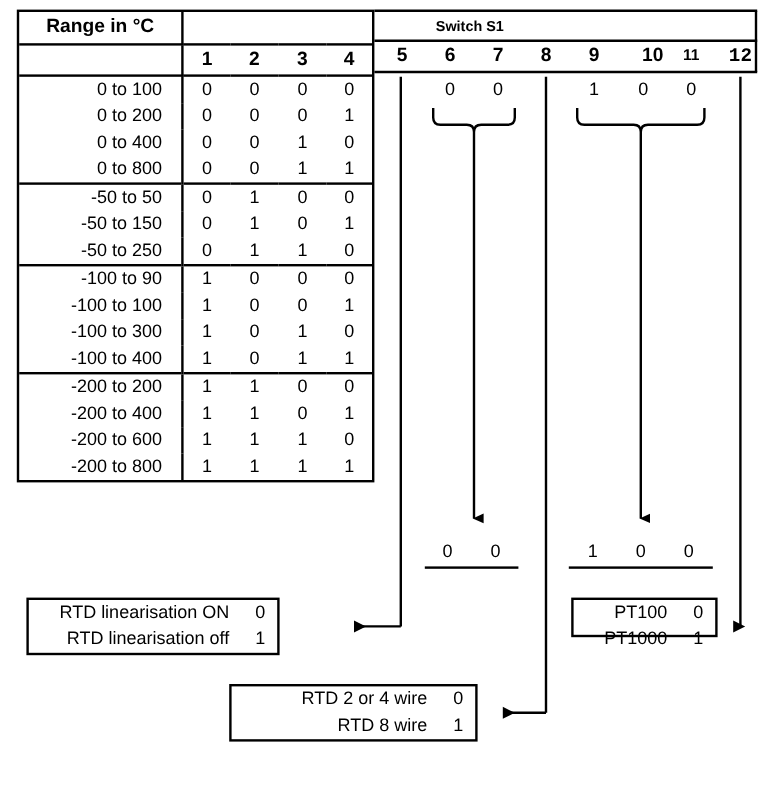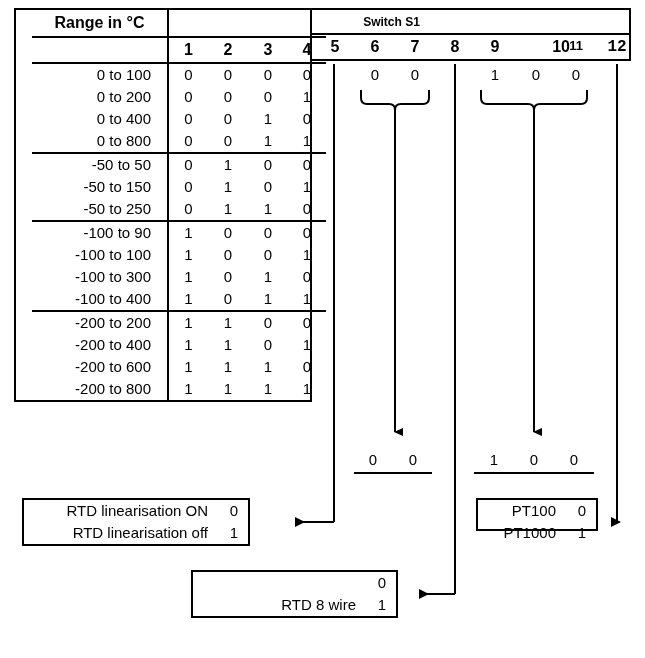--- a/index.html
+++ b/index.html
@@ -24,21 +24,20 @@
 
   
   #main-table {
     position: absolute;
     left: 14px;
     top: 8px;
     width: 298px;
     border: 2px solid #000;
     box-sizing: border-box;
     border-collapse: collapse;
-    padding-left: 16px;
   }
   #main-table table {
     border-collapse: collapse;
     width: 100%;
     table-layout: fixed;
   }
   #main-table td, #main-table th {
     padding: 0;
     margin: 0;
     font-size: 15px;
@@ -262,42 +261,42 @@
 
   <div class="abs" style="left:312px; top:8px; width:319px; height:52px;"></div>
 
   <div class="abs" style="left:152px; top:11px; width:479px; text-align:center; font-weight:bold; font-size:12px; line-height:22px;">Switch S1</div>
 
   <div class="abs sw-num" style="left:325px; top:38px; width:20px; text-align:center; font-weight:bold; font-size:16px;">5</div>
   <div class="abs sw-num" style="left:365px; top:38px; width:20px; text-align:center; font-weight:bold; font-size:16px;">6</div>
   <div class="abs sw-num" style="left:405px; top:38px; width:20px; text-align:center; font-weight:bold; font-size:16px;">7</div>
   <div class="abs sw-num" style="left:445px; top:38px; width:20px; text-align:center; font-weight:bold; font-size:16px;">8</div>
   <div class="abs sw-num" style="left:485px; top:38px; width:20px; text-align:center; font-weight:bold; font-size:16px;">9</div>
-  <div class="abs sw-num" style="left:544px; top:38px; width:26px; text-align:right; font-weight:bold; font-size:16px;">10</div>
+  <div class="abs sw-num" style="left:531px; top:38px; width:26px; text-align:center; font-weight:bold; font-size:16px;">10</div>
   <div class="abs sw-num" style="left:563px; top:38px; width:26px; text-align:center; font-weight:bold; font-size:13px;">11</div>
   <div class="abs sw-num" style="left:604px; top:38px; width:26px; text-align:center; font-weight:bold; font-size:16px;font-family:Liberation Mono, monospace;">12</div>
 
   <div class="sw-bit" style="left:365px; top:67px;">0</div>
   <div class="sw-bit" style="left:405px; top:67px;">0</div>
 
   <div class="sw-bit" style="left:485px; top:67px;">1</div>
   <div class="sw-bit" style="left:526px; top:67px;">0</div>
   <div class="sw-bit" style="left:566px; top:67px;">0</div>
 
   <div class="sw-bit" style="left:363px; top:452px;">0</div>
   <div class="sw-bit" style="left:403px; top:452px;">0</div>
 
   <div class="sw-bit" style="left:484px; top:452px;">1</div>
   <div class="sw-bit" style="left:524px; top:452px;">0</div>
   <div class="sw-bit" style="left:564px; top:452px;">0</div>
 
   <div class="ubar" style="left:354px; top:472px; width:78px;"></div>
   <div class="ubar" style="left:474px; top:472px; width:120px;"></div>
 
-  <div class="infobox" style="left:22px; top:498px; width:228px; height:48px;">
+  <div class="infobox" style="left:22px; top:498px; width:211px; height:48px;">
     <div class="row">
       <span class="lbl">RTD linearisation ON</span>
       <span class="val">0</span>
     </div>
     <div class="row">
       <span class="lbl">RTD linearisation off</span>
       <span class="val">1</span>
     </div>
   </div>
 
@@ -307,20 +306,21 @@
       <span class="val">0</span>
     </div>
     <div class="row">
       <span class="lbl">PT1000</span>
       <span class="val">1</span>
     </div>
   </div>
 
   <div class="infobox" style="left:191px; top:570px; width:207px; height:48px;">
     <div class="row">
+      <span class="lbl">RTD 2 or 4 wire</span>
       <span class="val">0</span>
     </div>
     <div class="row">
       <span class="lbl">RTD 8 wire</span>
       <span class="val">1</span>
     </div>
   </div>
 
   <svg class="overlay" viewBox="0 0 645 658" xmlns="http://www.w3.org/2000/svg">
     <defs>

